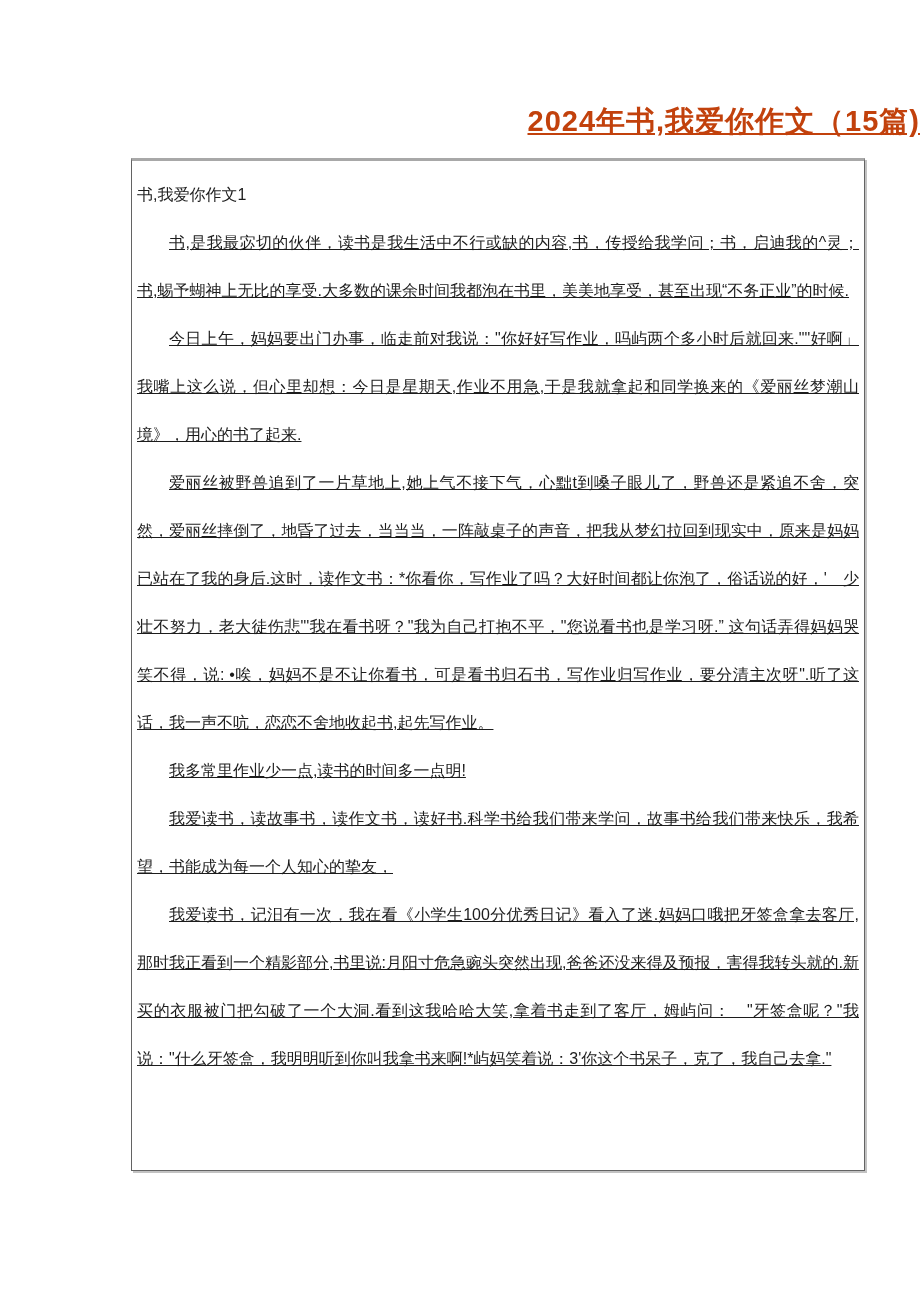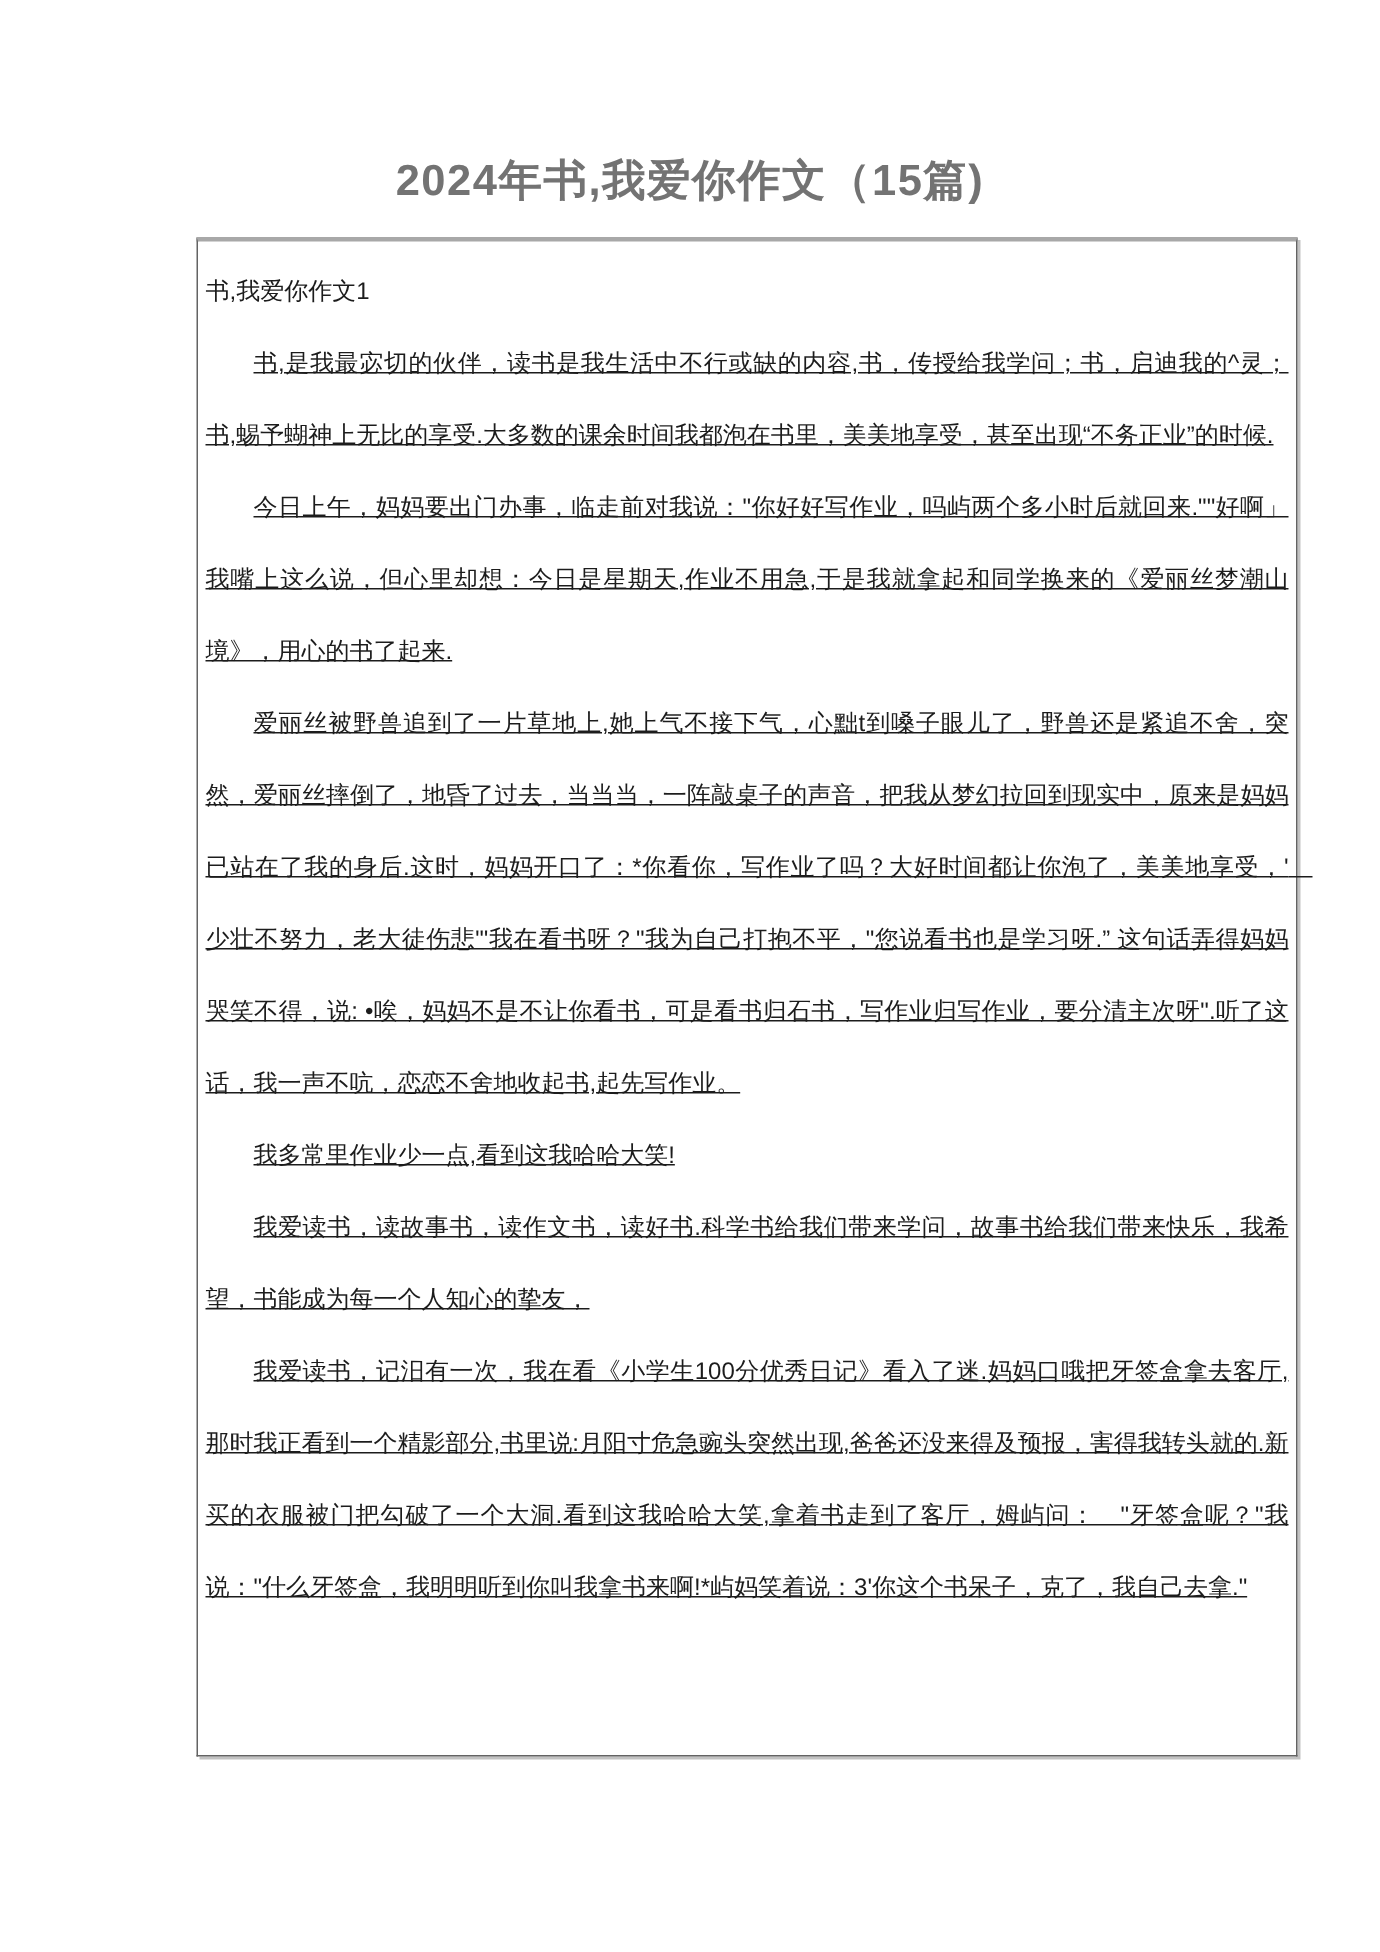--- a/index.html
+++ b/index.html
@@ -7,26 +7,27 @@
     position: relative;
     width: 920px;
     height: 1301px;
     background: #ffffff;
     overflow: hidden;
     font-family: "Liberation Sans", sans-serif;
   }
   .doc-title {
     margin: 0;
     padding-top: 102px;
-    text-align: center;
-    color: #737373;
+    text-align: right;
+    color: #c2410c;
     font-size: 29px;
     font-weight: 600;
     letter-spacing: 1px;
     line-height: 1.35;
+    text-decoration: underline;
   }
   .content-box {
     margin-top: 17px;
     margin-left: 131px;
     width: 734px;
     box-sizing: border-box;
     min-height: 1013px;
     background: #ffffff;
     border: 1px solid #636363;
     border-top: 3px solid #a8a8a8;
@@ -47,18 +48,18 @@
 </head>
 <body>
 
 <div class="page">
   <h1 class="doc-title">2024年书,我爱你作文（15篇)</h1>
 
   <div class="content-box" id="content-box">
       <p class="heading">书,我爱你作文1</p>
       <p class="para">书,是我最宓切的伙伴，读书是我生活中不行或缺的内容,书，传授给我学问；书，启迪我的^灵；书,蜴予蝴神上无比的享受.大多数的课余时间我都泡在书里，美美地享受，甚至出现“不务正业”的时候.</p>
       <p class="para">今日上午，妈妈要出门办事，临走前对我说："你好好写作业，吗屿两个多小时后就回来.""好啊」我嘴上这么说，但心里却想：今日是星期天,作业不用急,于是我就拿起和同学换来的《爱丽丝梦潮山境》，用心的书了起来.</p>
-      <p class="para">爱丽丝被野兽追到了一片草地上,她上气不接下气，心黜t到嗓子眼儿了，野兽还是紧追不舍，突然，爱丽丝摔倒了，地昏了过去，当当当，一阵敲桌子的声音，把我从梦幻拉回到现实中，原来是妈妈已站在了我的身后.这时，妈妈开口了：*你看你，写作业了吗？大好时间都让你泡了，美美地享受，'　少壮不努力，老大徒伤悲"'我在看书呀？"我为自己打抱不平，"您说看书也是学习呀.” 这句话弄得妈妈哭笑不得，说: •唉，妈妈不是不让你看书，可是看书归石书，写作业归写作业，要分清主次呀".听了这话，我一声不吭，恋恋不舍地收起书,起先写作业。</p>
-      <p class="para">我多常里作业少一点,看到这我哈哈大笑!</p>
+      <p class="para">爱丽丝被野兽追到了一片草地上,她上气不接下气，心黜t到嗓子眼儿了，野兽还是紧追不舍，突然，爱丽丝摔倒了，地昏了过去，当当当，一阵敲桌子的声音，把我从梦幻拉回到现实中，原来是妈妈已站在了我的身后.这时，读作文书：*你看你，写作业了吗？大好时间都让你泡了，俗话说的好，'　少壮不努力，老大徒伤悲"'我在看书呀？"我为自己打抱不平，"您说看书也是学习呀.” 这句话弄得妈妈哭笑不得，说: •唉，妈妈不是不让你看书，可是看书归石书，写作业归写作业，要分清主次呀".听了这话，我一声不吭，恋恋不舍地收起书,起先写作业。</p>
+      <p class="para">我多常里作业少一点,读书的时间多一点明!</p>
       <p class="para">我爱读书，读故事书，读作文书，读好书.科学书给我们带来学问，故事书给我们带来快乐，我希望，书能成为每一个人知心的挚友，</p>
       <p class="para">我爱读书，记汨有一次，我在看《小学生100分优秀日记》看入了迷.妈妈口哦把牙签盒拿去客厅,那时我正看到一个精影部分,书里说:月阳寸危急豌头突然出现,爸爸还没来得及预报，害得我转头就的.新买的衣服被门把勾破了一个大洞.看到这我哈哈大笑,拿着书走到了客厅，姆屿问：　"牙签盒呢？"我说："什么牙签盒，我明明听到你叫我拿书来啊!*屿妈笑着说：3'你这个书呆子，克了，我自己去拿."</p>
     </div>
 </div>
 
 </body></html>

